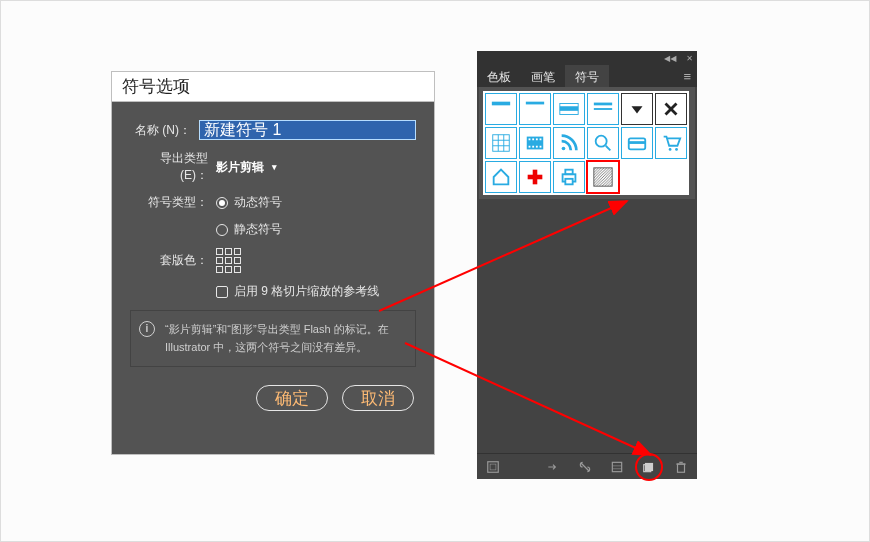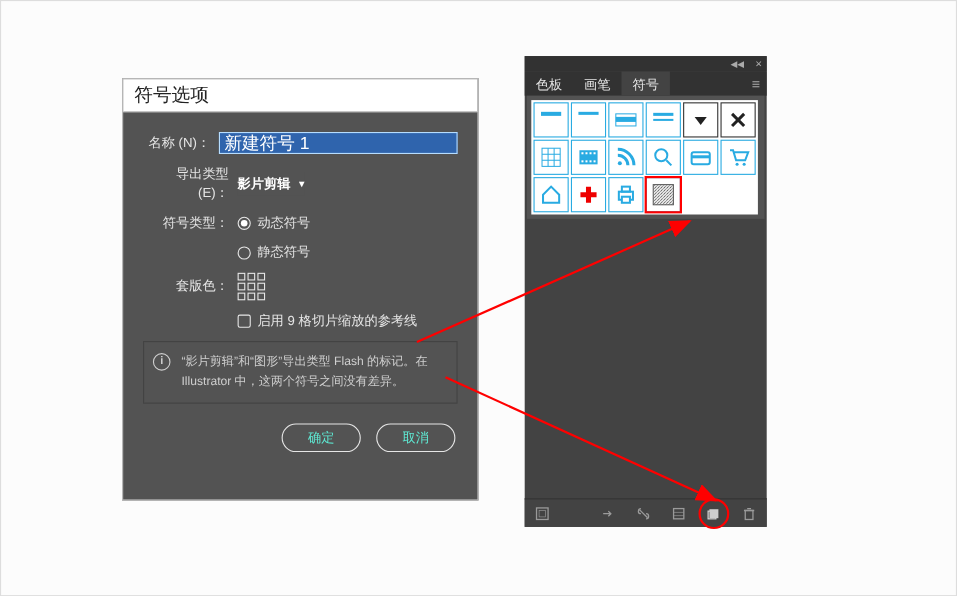--- a/index.html
+++ b/index.html
@@ -100,22 +100,22 @@
     justify-content: flex-end;
     gap: 14px;
     padding: 18px 20px;
   }
   .btn {
     width: 72px;
     height: 26px;
     border-radius: 13px;
     border: 1px solid #e6e6e6;
     background: transparent;
-    color: #5eead4;
-    font-size: 12px;
+    color: #fdba74;
+    font-size: 17px;
     display: flex;
     align-items: center;
     justify-content: center;
   }
 
   
   .panel {
     position: absolute;
     left: 476px;
     top: 50px;

